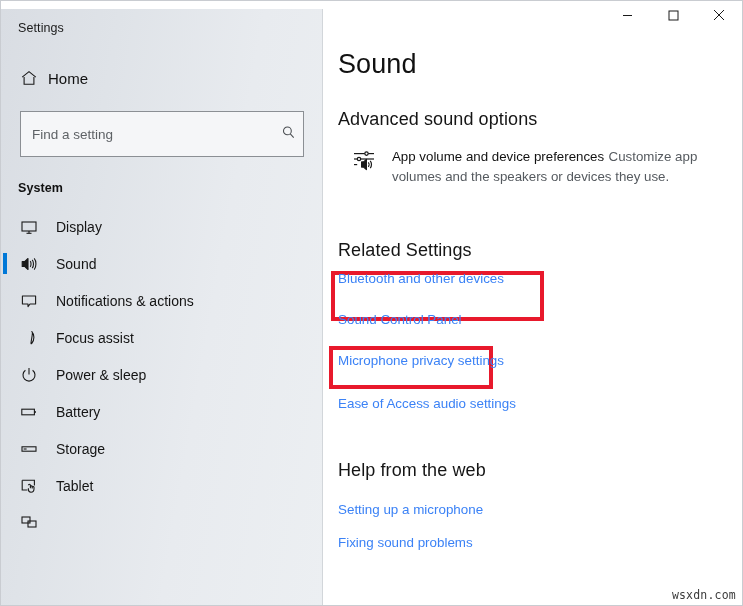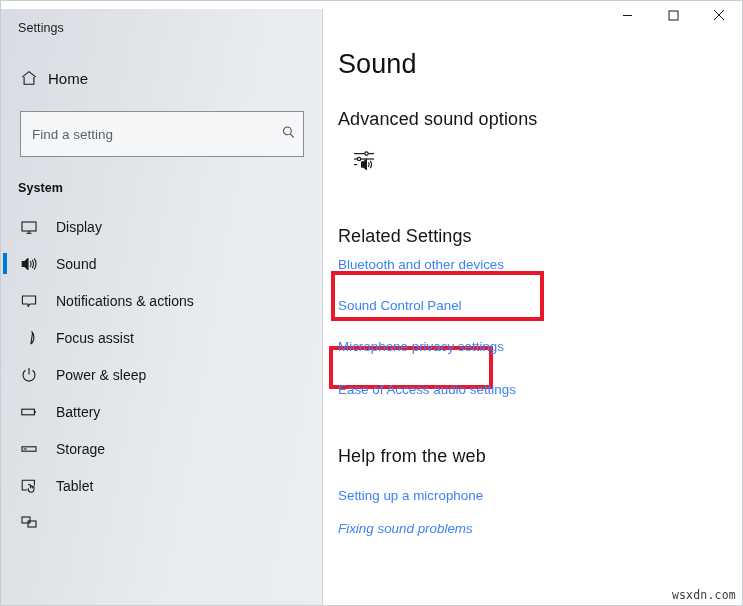--- a/index.html
+++ b/index.html
@@ -212,21 +212,21 @@
     position: relative;
     z-index: 2;
   }
   #link-bluetooth  { margin-top: 10px; }
   #link-scpanel    { margin-top: 26px; }
   #link-micpriv    { margin-top: 26px; }
   #link-easeaccess { margin-top: 28px; }
 
   .h2-help { margin-top: 49px; }
   #link-setupmic { margin-top: 21px; }
-  #link-fixsound { margin-top: 18px; font-style: italic; }
+  #link-fixsound { margin-top: 18px; }
 
   .watermark {
     position: absolute;
     right: 6px;
     bottom: 3px;
     font-family: "DejaVu Sans Mono", monospace;
     font-size: 11.5px;
     color: #3b3b3b;
     letter-spacing: .2px;
   }
@@ -407,20 +407,24 @@
             <path d="M2 4.6 H22"></path>
             <circle cx="14.5" cy="4.6" r="1.7" fill="#fff"></circle>
             <path d="M2 10 H22"></path>
             <circle cx="7" cy="10" r="1.7" fill="#fff"></circle>
             <path d="M2 15.6 H5.2"></path>
             <path d="M9.6 12.9 H11.6 L14.4 10.4 V20.6 L11.6 18.1 H9.6 Z" fill="#1a1a1a" stroke-linejoin="round"></path>
             <path d="M16.3 13.3 C17.3 14.4 17.3 16.7 16.3 17.8"></path>
             <path d="M18.2 11.9 C19.9 13.7 19.9 17.4 18.2 19.2"></path>
           </svg>
         </span>
+        <span class="pref-text">
+          <span class="pref-title">App volume and device preferences</span>
+          <span class="pref-desc">Customize app volumes and the speakers or devices they use.</span>
+        </span>
       </div>
 
       <div class="h2 h2-related">Related Settings</div>
 
       <a class="link" id="link-bluetooth">Bluetooth and other devices</a>
       <a class="link" id="link-scpanel">Sound Control Panel</a>
       <a class="link" id="link-micpriv">Microphone privacy settings</a>
       <a class="link" id="link-easeaccess">Ease of Access audio settings</a>
 
       <div class="h2 h2-help">Help from the web</div>

